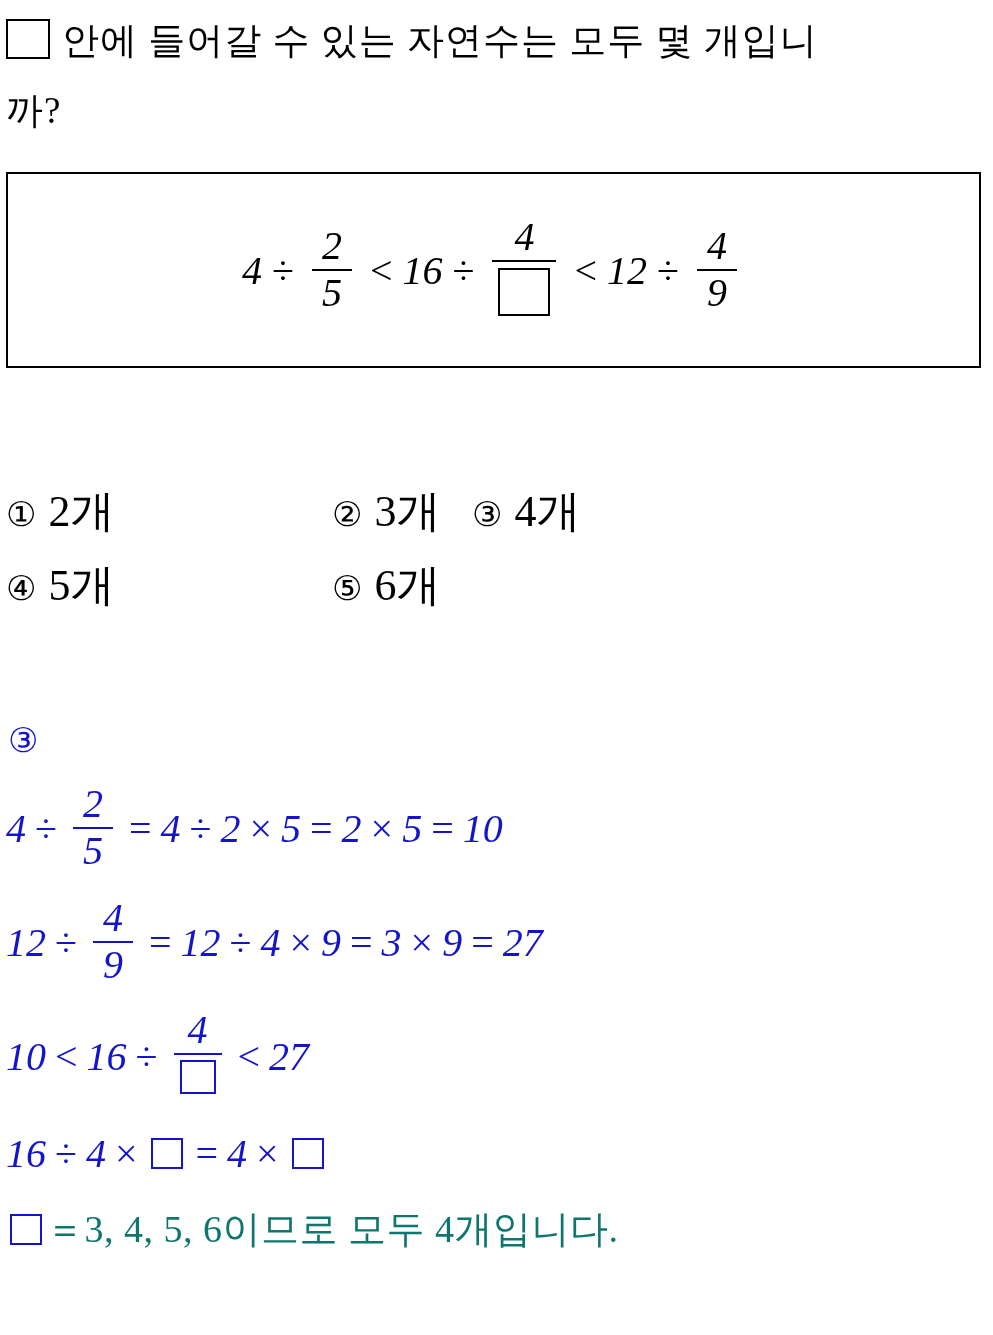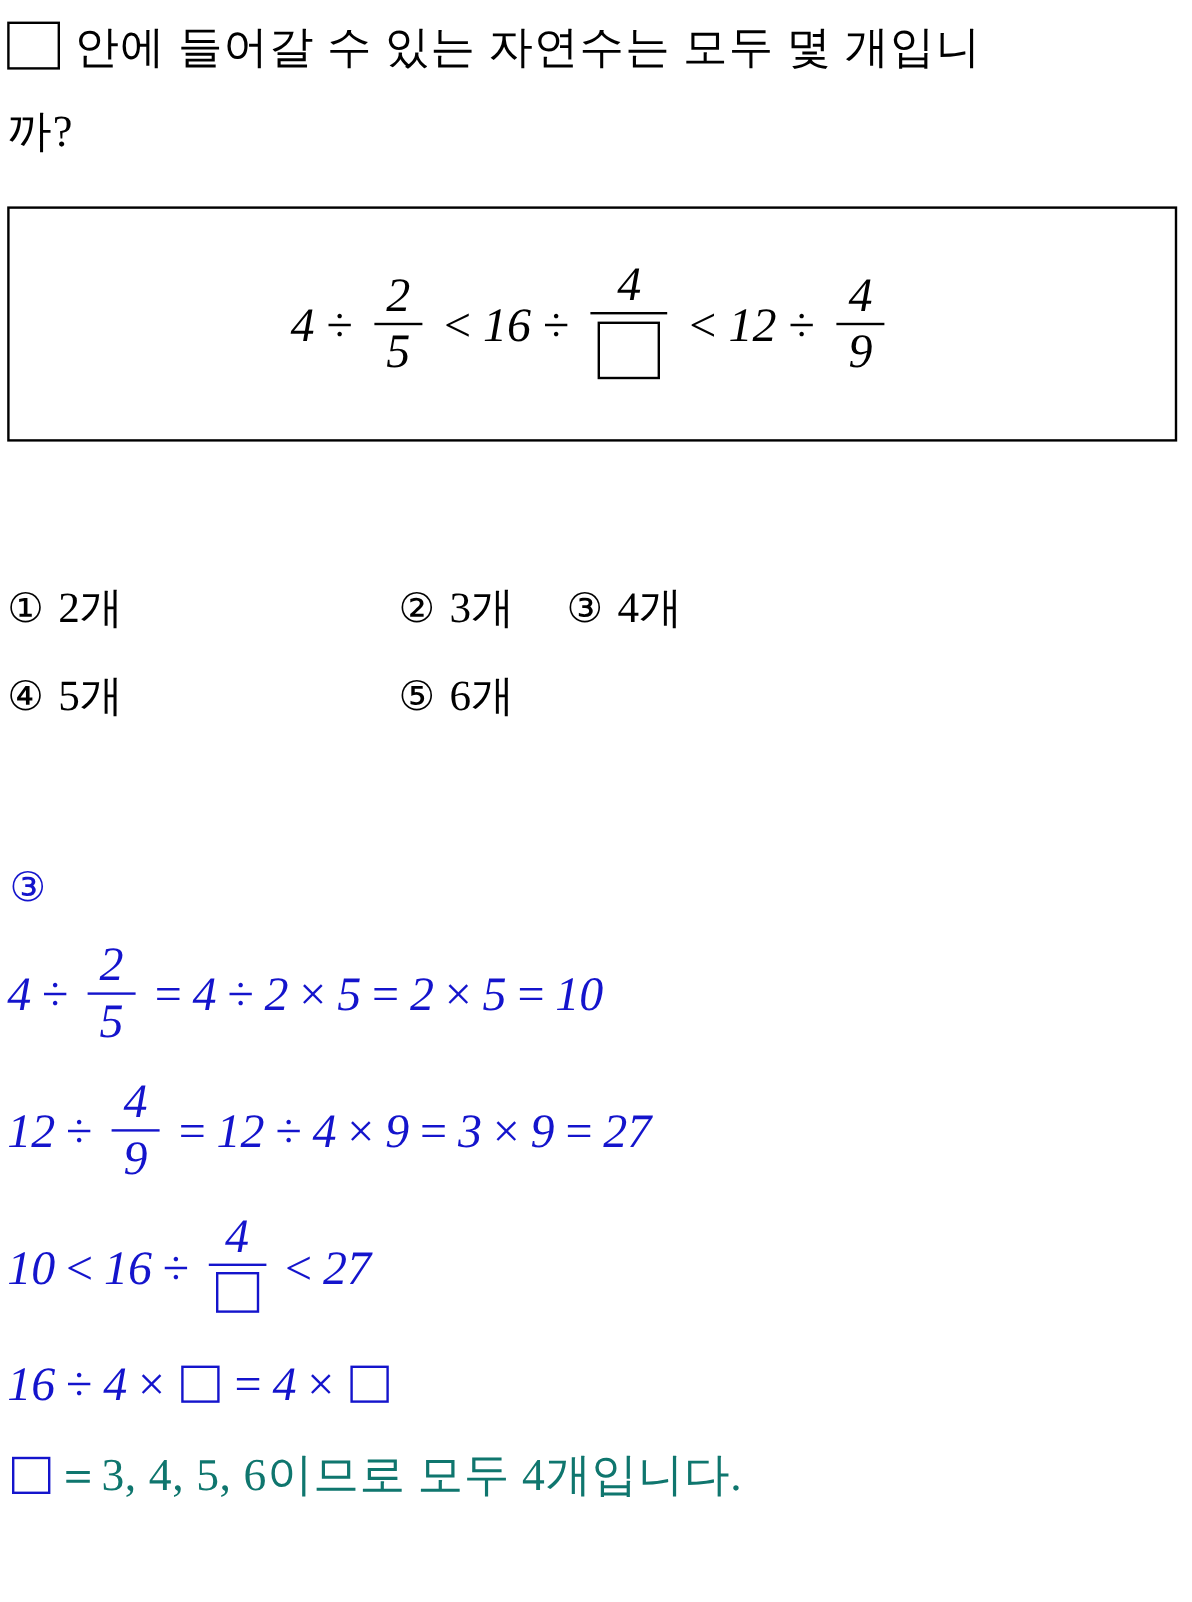--- a/index.html
+++ b/index.html
@@ -152,21 +152,21 @@
   .choice {
     position: absolute;
     display: inline-flex;
     align-items: baseline;
     white-space: nowrap;
   }
   .circnum {
     font-size: 34px;
     margin-right: 12px;
   }
-  .choice-label { font-size: 36px; }
+  .choice-label { font-size: 44px; }
 
   .c1 { left: 0px; }
   .c2 { left: 326px; }
   .c3 { left: 466px; }
   .c4 { left: 0px; }
   .c5 { left: 326px; }
 
   
   .solution {
     position: absolute;

